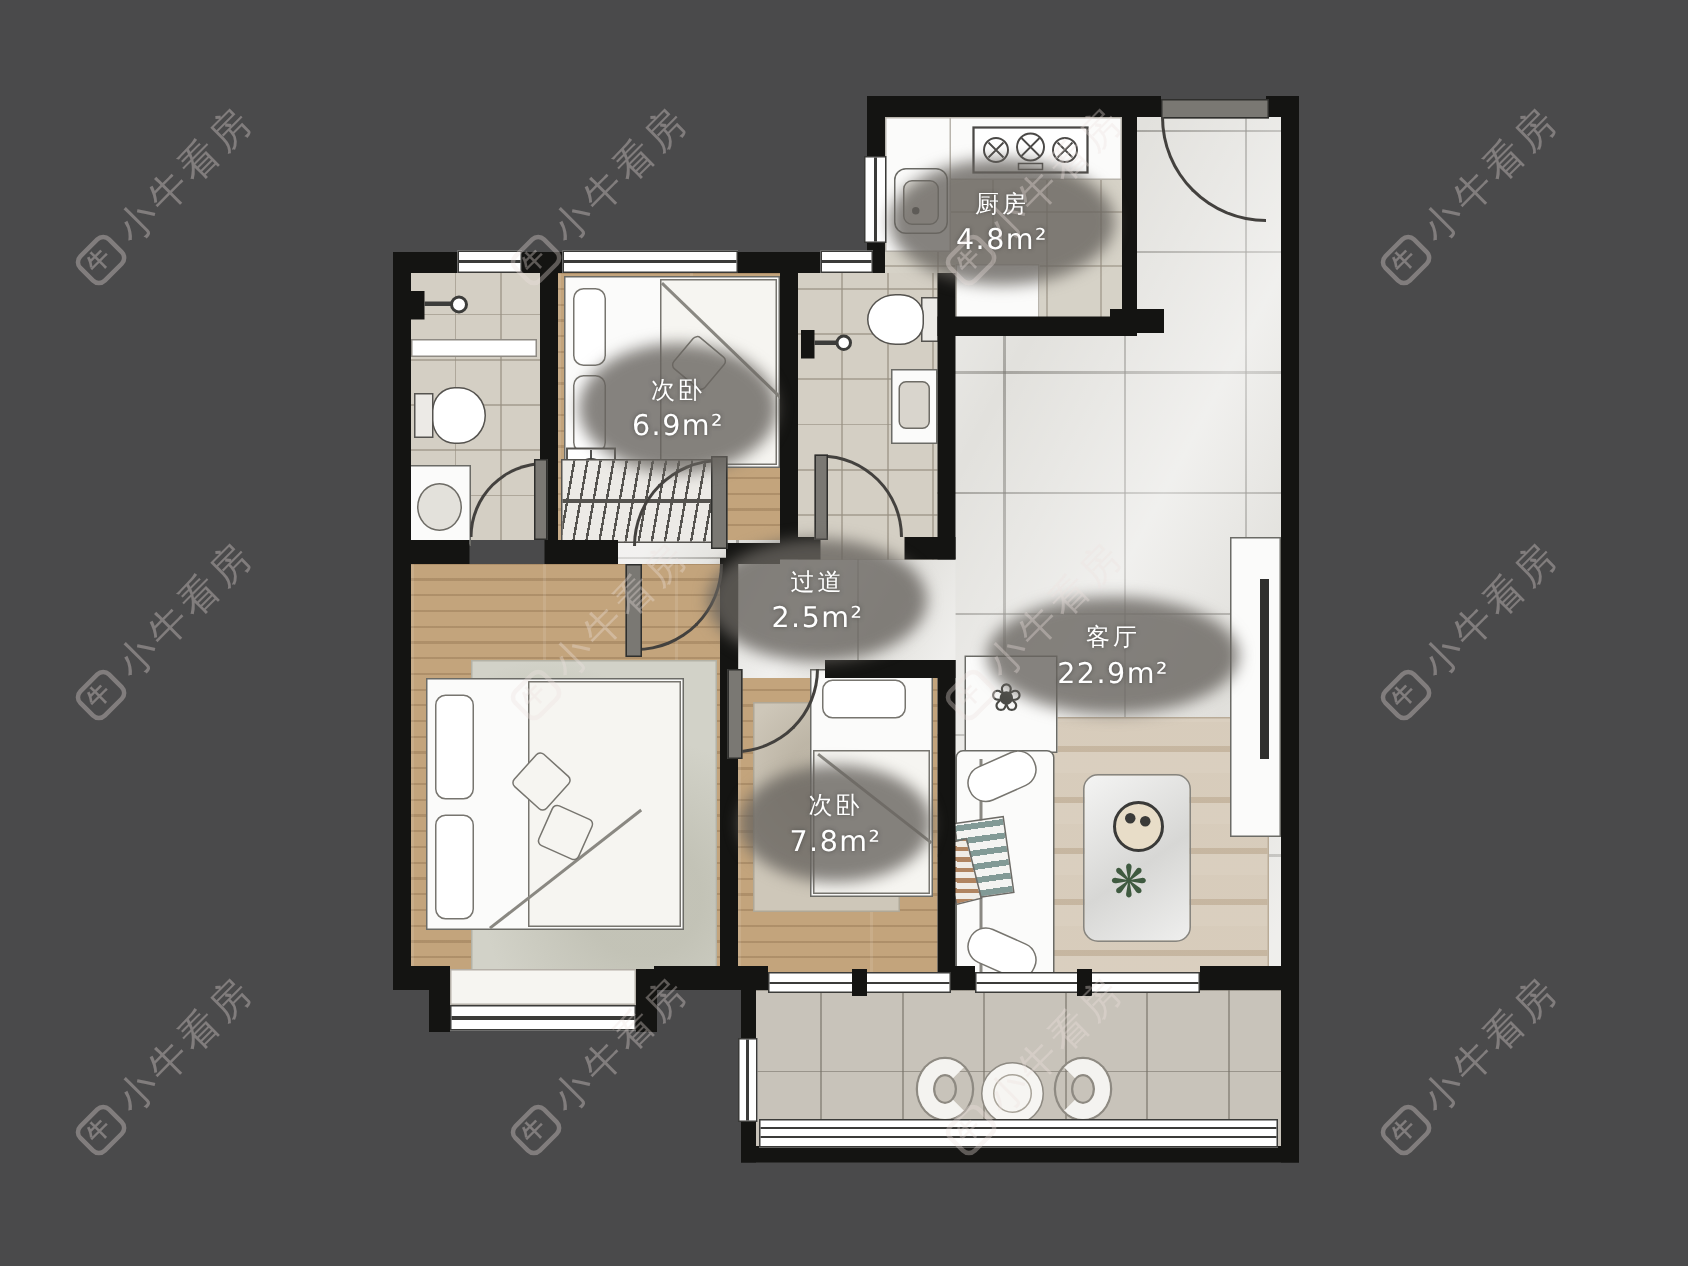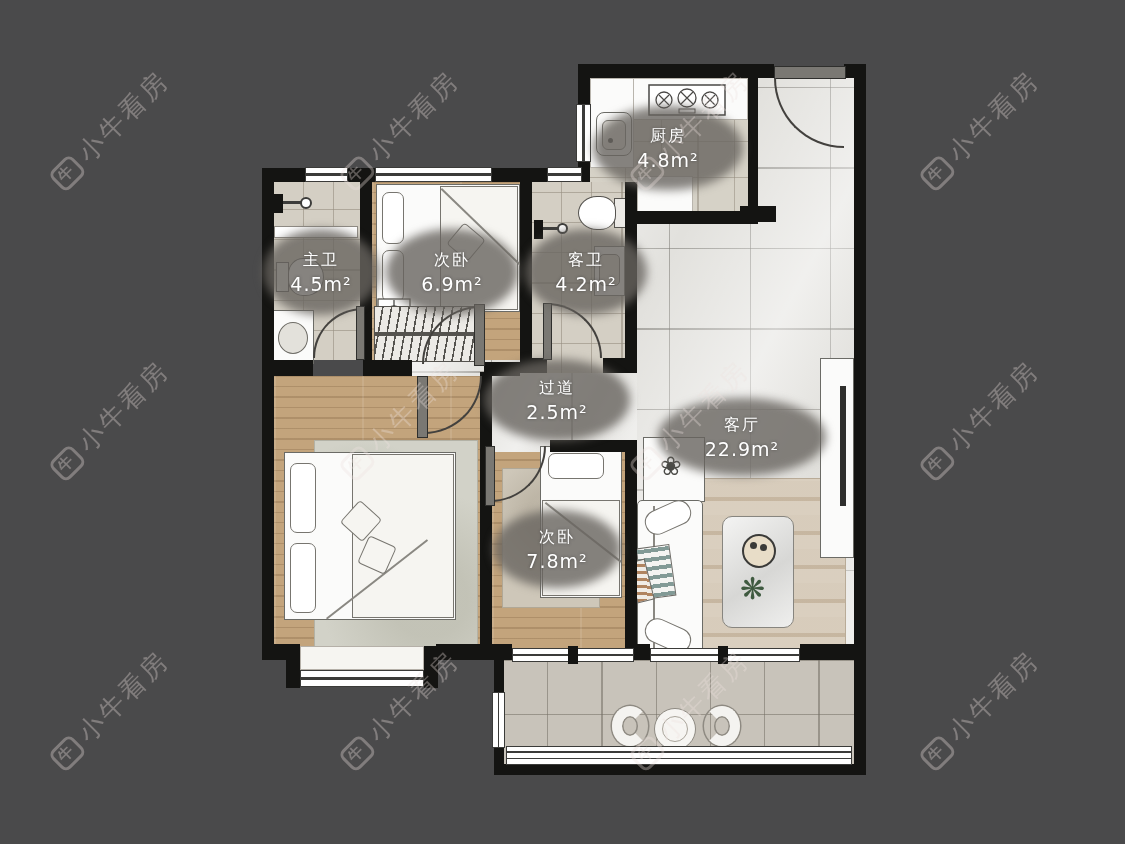--- a/index.html
+++ b/index.html
@@ -243,36 +243,26 @@
   <i class="abs leaf" style="left:543px;top:303px;width:9px;height:57px"></i>
 
   <i class="abs arc br" style="left:490px;top:446px;width:56px;height:56px"></i>
   <i class="abs leaf" style="left:485px;top:446px;width:10px;height:60px"></i>
 
   <div class="pill" style="left:593px;top:106px;width:150px;height:84px">
     <i class="pbg"></i>
     <span class="rn">厨房</span>
     <span class="ra">4.8m²</span>
   </div>
-  <div class="pill" style="left:263px;top:229px;width:116px;height:86px">
-    <i class="pbg"></i>
-    <span class="rn">主卫</span>
-    <span class="ra">4.5m²</span>
-  </div>
   <div class="pill" style="left:386px;top:229px;width:132px;height:86px">
     <i class="pbg"></i>
     <span class="rn">次卧</span>
     <span class="ra">6.9m²</span>
   </div>
-  <div class="pill" style="left:525px;top:229px;width:122px;height:86px">
-    <i class="pbg"></i>
-    <span class="rn">客卫</span>
-    <span class="ra">4.2m²</span>
-  </div>
-  <div class="pill" style="left:484px;top:359px;width:146px;height:82px">
+  <div class="pill" style="left:472px;top:359px;width:146px;height:82px">
     <i class="pbg"></i>
     <span class="rn">过道</span>
     <span class="ra">2.5m²</span>
   </div>
   <div class="pill" style="left:658px;top:398px;width:168px;height:78px">
     <i class="pbg"></i>
     <span class="rn">客厅</span>
     <span class="ra">22.9m²</span>
   </div>
   <div class="pill" style="left:493px;top:510px;width:128px;height:78px">

